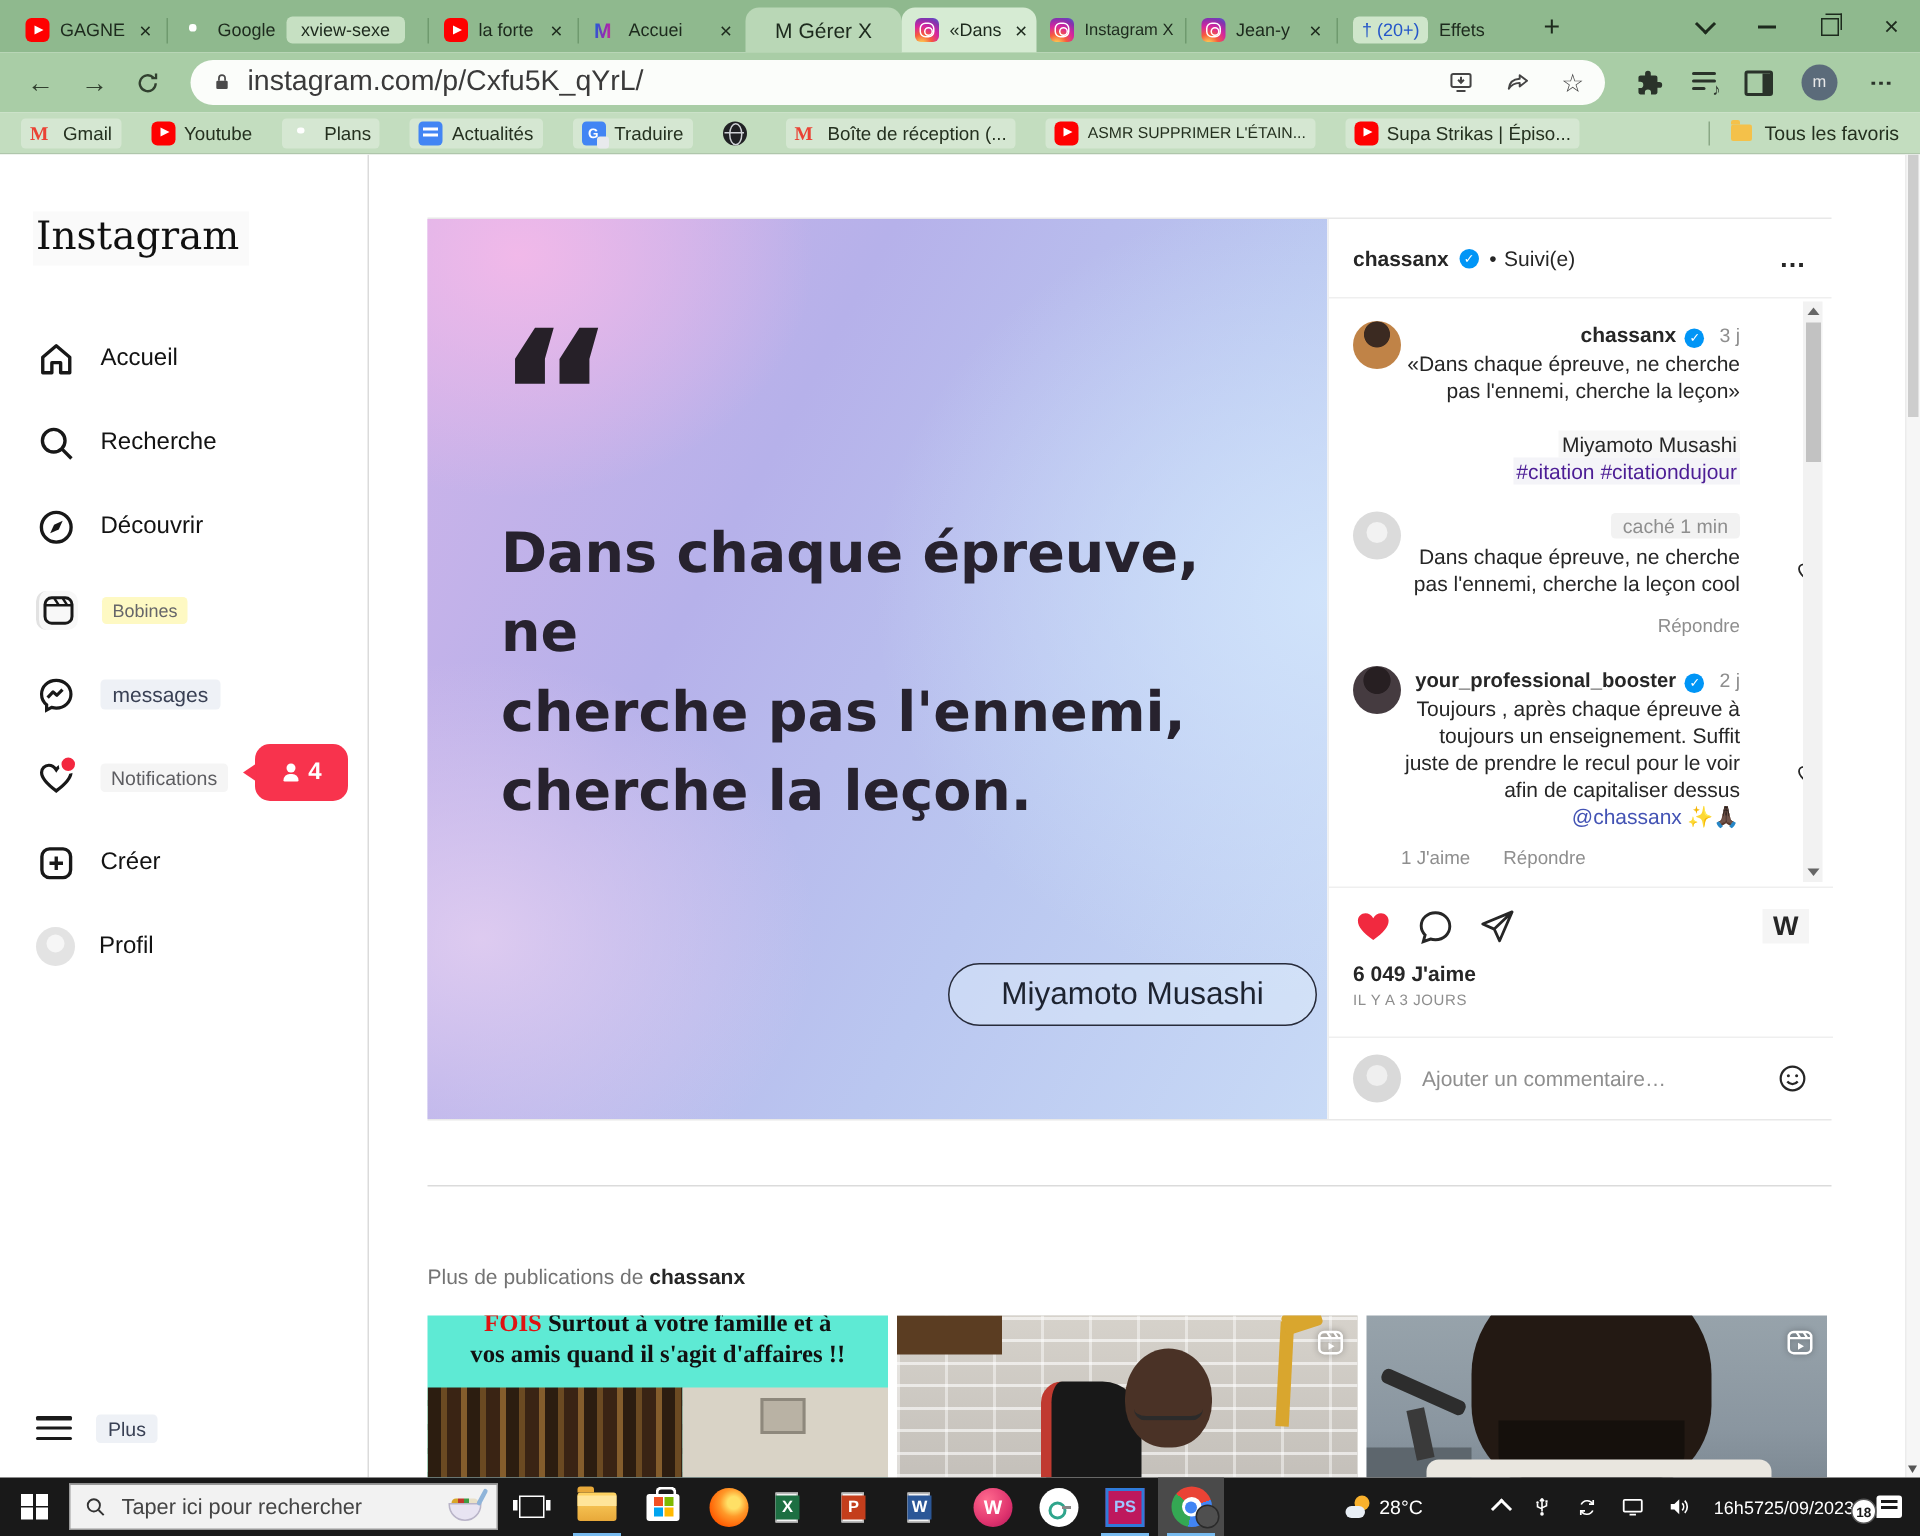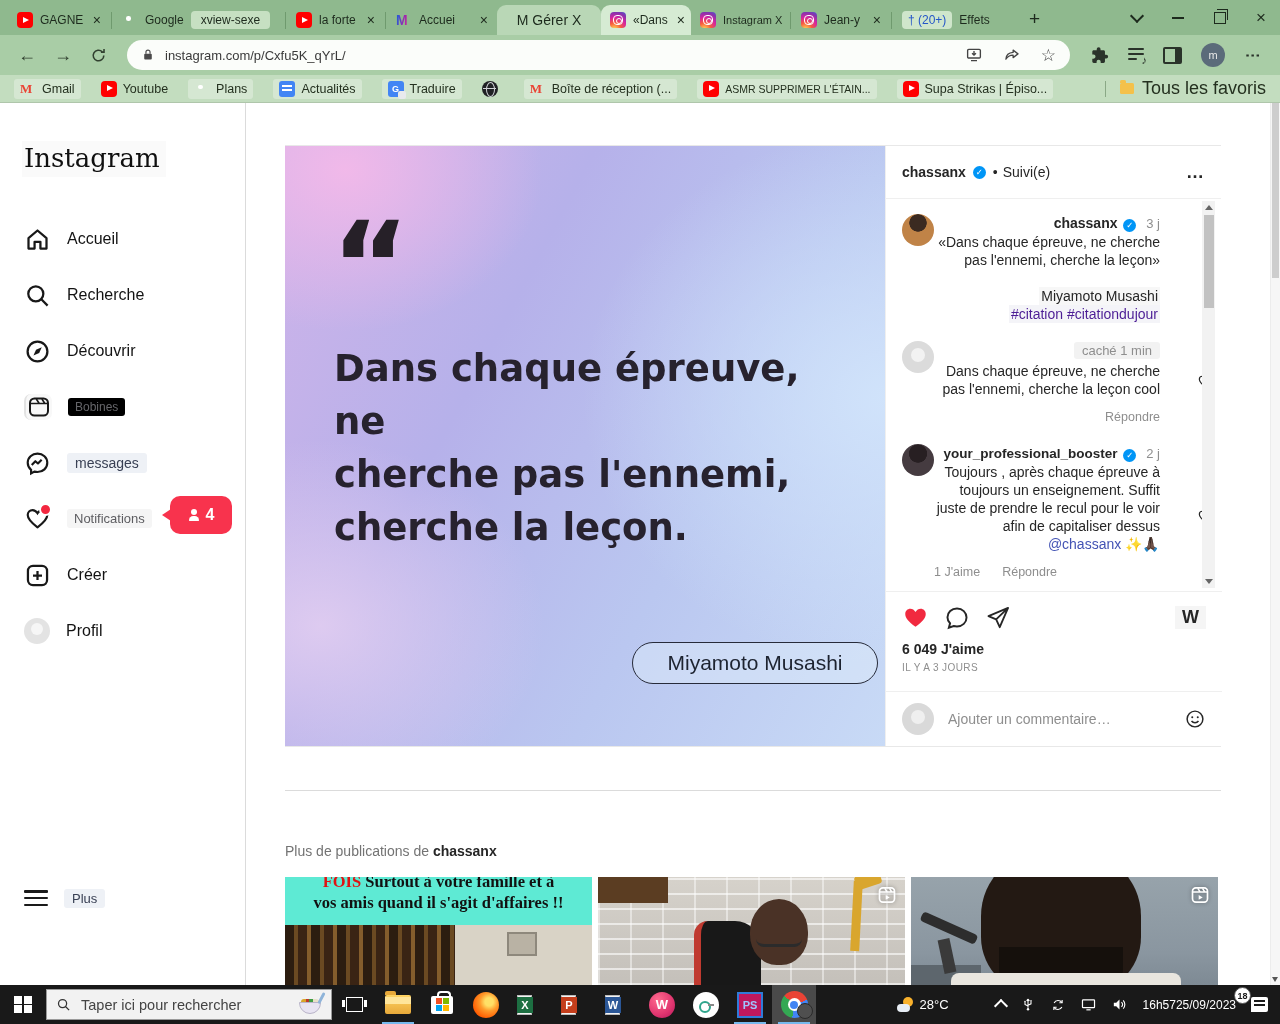--- a/index.html
+++ b/index.html
@@ -46,21 +46,21 @@
   .fav-trad:after{content:"";position:absolute;right:-2px;bottom:-2px;width:8px;height:8px;background:#e8eaed;border-radius:2px;}
   .fav-globe{border-radius:50%;background:#202124;}
   .fav-globe:after{content:"";position:absolute;left:4px;top:1px;width:7px;height:13px;border:1px solid #cfd2d6;border-radius:50%;}
   .fav-globe:before{content:"";position:absolute;left:1px;top:7px;width:13px;height:1px;background:#cfd2d6;z-index:1;}
 
   .toolbar{position:absolute;top:35px;left:0;width:1280px;height:40px;background:#a9cda6;
            display:flex;align-items:center;padding:0 10px;box-sizing:border-box;gap:4px;}
   .navg{display:flex;align-items:center;gap:18px;padding:0 8px;color:#31402f;font-size:18px;}
   .omnibox{flex:1;height:30px;background:#fbfdfa;border-radius:16px;display:flex;align-items:center;
            padding:0 14px;gap:10px;margin:0 8px;color:#4a4a4a;}
-  .url{font-size:13px;color:#3a3a3a;flex:1;}
+  .url{font-size:19px;color:#3a3a3a;flex:1;}
   .obx-icons{display:flex;align-items:center;gap:20px;color:#444;}
   .tb-icons{display:flex;align-items:center;gap:19px;padding:0 8px;color:#2a332a;}
   .avatar-chip{width:24px;height:24px;border-radius:50%;background:#5b6b7a;color:#e8e8e8;font-size:11px;
                display:flex;align-items:center;justify-content:center;}
   .medialist{position:relative;width:16px;height:14px;}
   .medialist i{position:absolute;left:0;height:2px;background:#2a332a;border-radius:1px;}
   .sidepanel{width:15px;height:13px;border:2px solid #2a332a;border-radius:2px;position:relative;}
   .sidepanel:after{content:"";position:absolute;right:0;top:0;width:5px;height:100%;background:#2a332a;}
   .dots{font-size:16px;font-weight:700;color:#2a332a;letter-spacing:1px;}
 
@@ -76,21 +76,21 @@
 
   
   .page{position:absolute;top:103px;left:0;width:1280px;height:882px;background:#fff;overflow:hidden;}
 
   
   .ig-sidebar{position:absolute;left:0;top:0;width:246px;height:100%;border-right:1px solid #dbdbdb;box-sizing:border-box;background:#fff;}
   .ig-logo{position:absolute;left:22px;top:38px;font-family:"DejaVu Serif",serif;font-size:26px;color:#101010;
            background:#fafafa;padding:2px 6px 4px 2px;}
   .navrow{position:absolute;left:24px;display:flex;align-items:center;gap:16px;height:30px;color:#131313;}
   .navrow .lbl{font-size:16px;}
-  .lbl-t1{font-size:12px;color:#66666a;background:#000000;padding:2px 7px;border-radius:3px;}
+  .lbl-t1{font-size:12px;color:#66666a;background:#fef9c3;padding:2px 7px;border-radius:3px;}
   .lbl-t2{font-size:14px;color:#394054;background:#eef1f6;padding:2px 8px;border-radius:3px;}
   .lbl-t3{font-size:13px;color:#5d5d61;background:#f5f5f5;padding:2px 7px;border-radius:3px;}
   .icon26{width:27px;height:27px;color:#181818;}
   .reels-box{background:#f8f8f8;border-radius:7px;padding:1px;border-left:2px solid #e2e2e2;}
   .notif-wrap{position:relative;}
   .notif-dot{position:absolute;right:-1px;top:-2px;width:9px;height:9px;background:#f3273f;border-radius:50%;border:2px solid #fff;}
   .profile-circ{width:26px;height:26px;border-radius:50%;background:#e3e3e3;position:relative;overflow:hidden;}
   .profile-circ:after{content:"";position:absolute;left:7px;top:5px;width:12px;height:12px;border-radius:50%;background:#f6f6f6;}
   .badge-bubble{position:absolute;left:170px;top:393px;width:62px;height:38px;background:#f8334d;border-radius:10px;
                 display:flex;align-items:center;justify-content:center;gap:6px;color:#fff;font-size:16px;font-weight:700;}
@@ -247,21 +247,21 @@
   .tray{margin-left:auto;display:flex;align-items:center;gap:0;}
   .tray-item{height:39px;display:flex;align-items:center;justify-content:center;padding:0 7px;flex:none;}
   .weather{display:flex;align-items:center;gap:7px;font-size:13px;color:#fff;}
   .sun{width:16px;height:16px;position:relative;}
   .sun:before{content:"";position:absolute;right:0;top:0;width:10px;height:10px;border-radius:50%;background:#f9b12c;}
   .sun:after{content:"";position:absolute;left:0;bottom:1px;width:13px;height:8px;border-radius:6px;background:#e8eef5;}
   .chev-up{width:8px;height:8px;border-left:2px solid #fff;border-top:2px solid #fff;transform:rotate(45deg);margin-top:3px;}
   .clock{font-size:12px;line-height:14px;text-align:center;color:#fff;padding:0 8px;}
   .notif-ic{width:17px;height:15px;background:#fff;border-radius:2px 2px 2px 0;position:relative;}
   .notif-ic:before{content:"";position:absolute;left:3px;top:3px;width:11px;height:2px;background:#191919;box-shadow:0 4px 0 #191919;}
-  .notif-cnt{position:absolute;left:-10px;bottom:20px;width:15px;height:15px;border-radius:50%;background:#fff;color:#191919;
+  .notif-cnt{position:absolute;left:-10px;bottom:8px;width:15px;height:15px;border-radius:50%;background:#fff;color:#191919;
              font-size:9px;font-weight:700;display:flex;align-items:center;justify-content:center;border:1px solid #555;}
 </style>
 </head>
 <body>
 
 <div class="screen">
 
   <div class="tabbar">
     <div class="tab" style="width:102px">
       <span class="fav fav-yt"></span>
@@ -393,21 +393,21 @@
       <span class="fav fav-yt"></span>
       <span>ASMR SUPPRIMER L'ÉTAIN...</span>
     </span>
     <span class="bm bm-boxed">
       <span class="fav fav-yt"></span>
       <span>Supa Strikas | Épiso...</span>
     </span>
     <span class="bm-right">
       <span class="bm-divider"></span>
       <span class="folder-ic"></span>
-      <span style="font-size:18px">Tous les favoris</span>
+      <span style="font-size:13px">Tous les favoris</span>
     </span>
   </div>
 
   <div class="page">
 
     <div class="ig-sidebar">
       <div class="ig-logo">Instagram</div>
 
       <div class="navrow" style="top:121px">
         <svg class="icon26" viewBox="0 0 24 24">
@@ -471,21 +471,21 @@
       <div class="navrow" style="top:513px">
         <span class="profile-circ"></span>
         <span class="lbl">Profil</span>
       </div>
 
       <div class="badge-bubble">
         <span class="person-ic"></span>
         <span>4</span>
       </div>
 
-      <div class="navrow" style="top:780px">
+      <div class="navrow" style="top:834px">
         <span class="hamburger">
             <i></i>
             <i></i>
             <i></i>
           </span>
         <span class="lbl-t2" style="font-size:13px">Plus</span>
       </div>
     </div>
 
     <div class="post-card">

